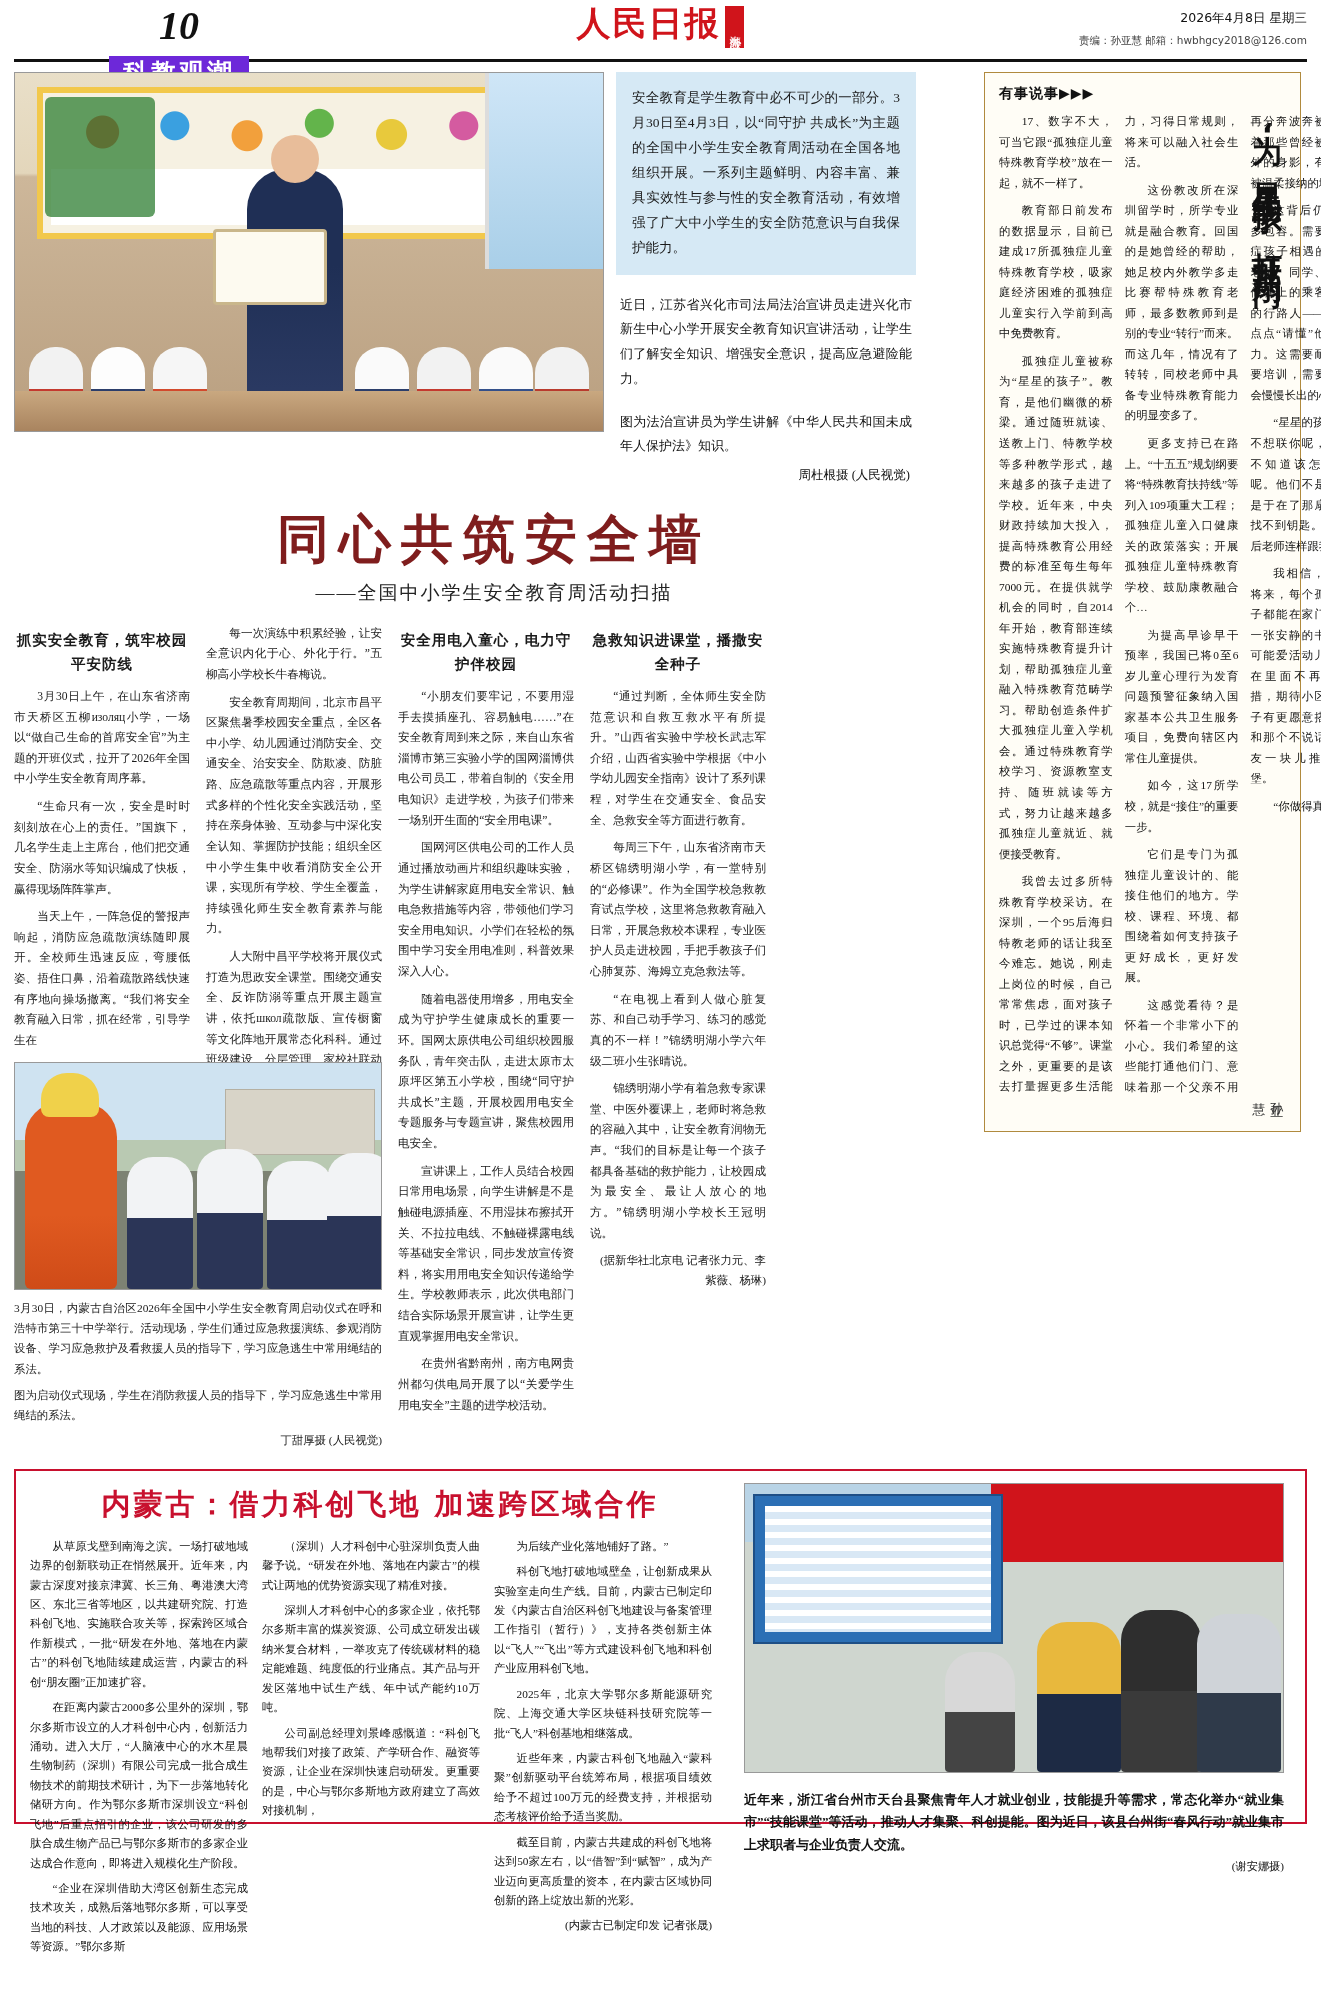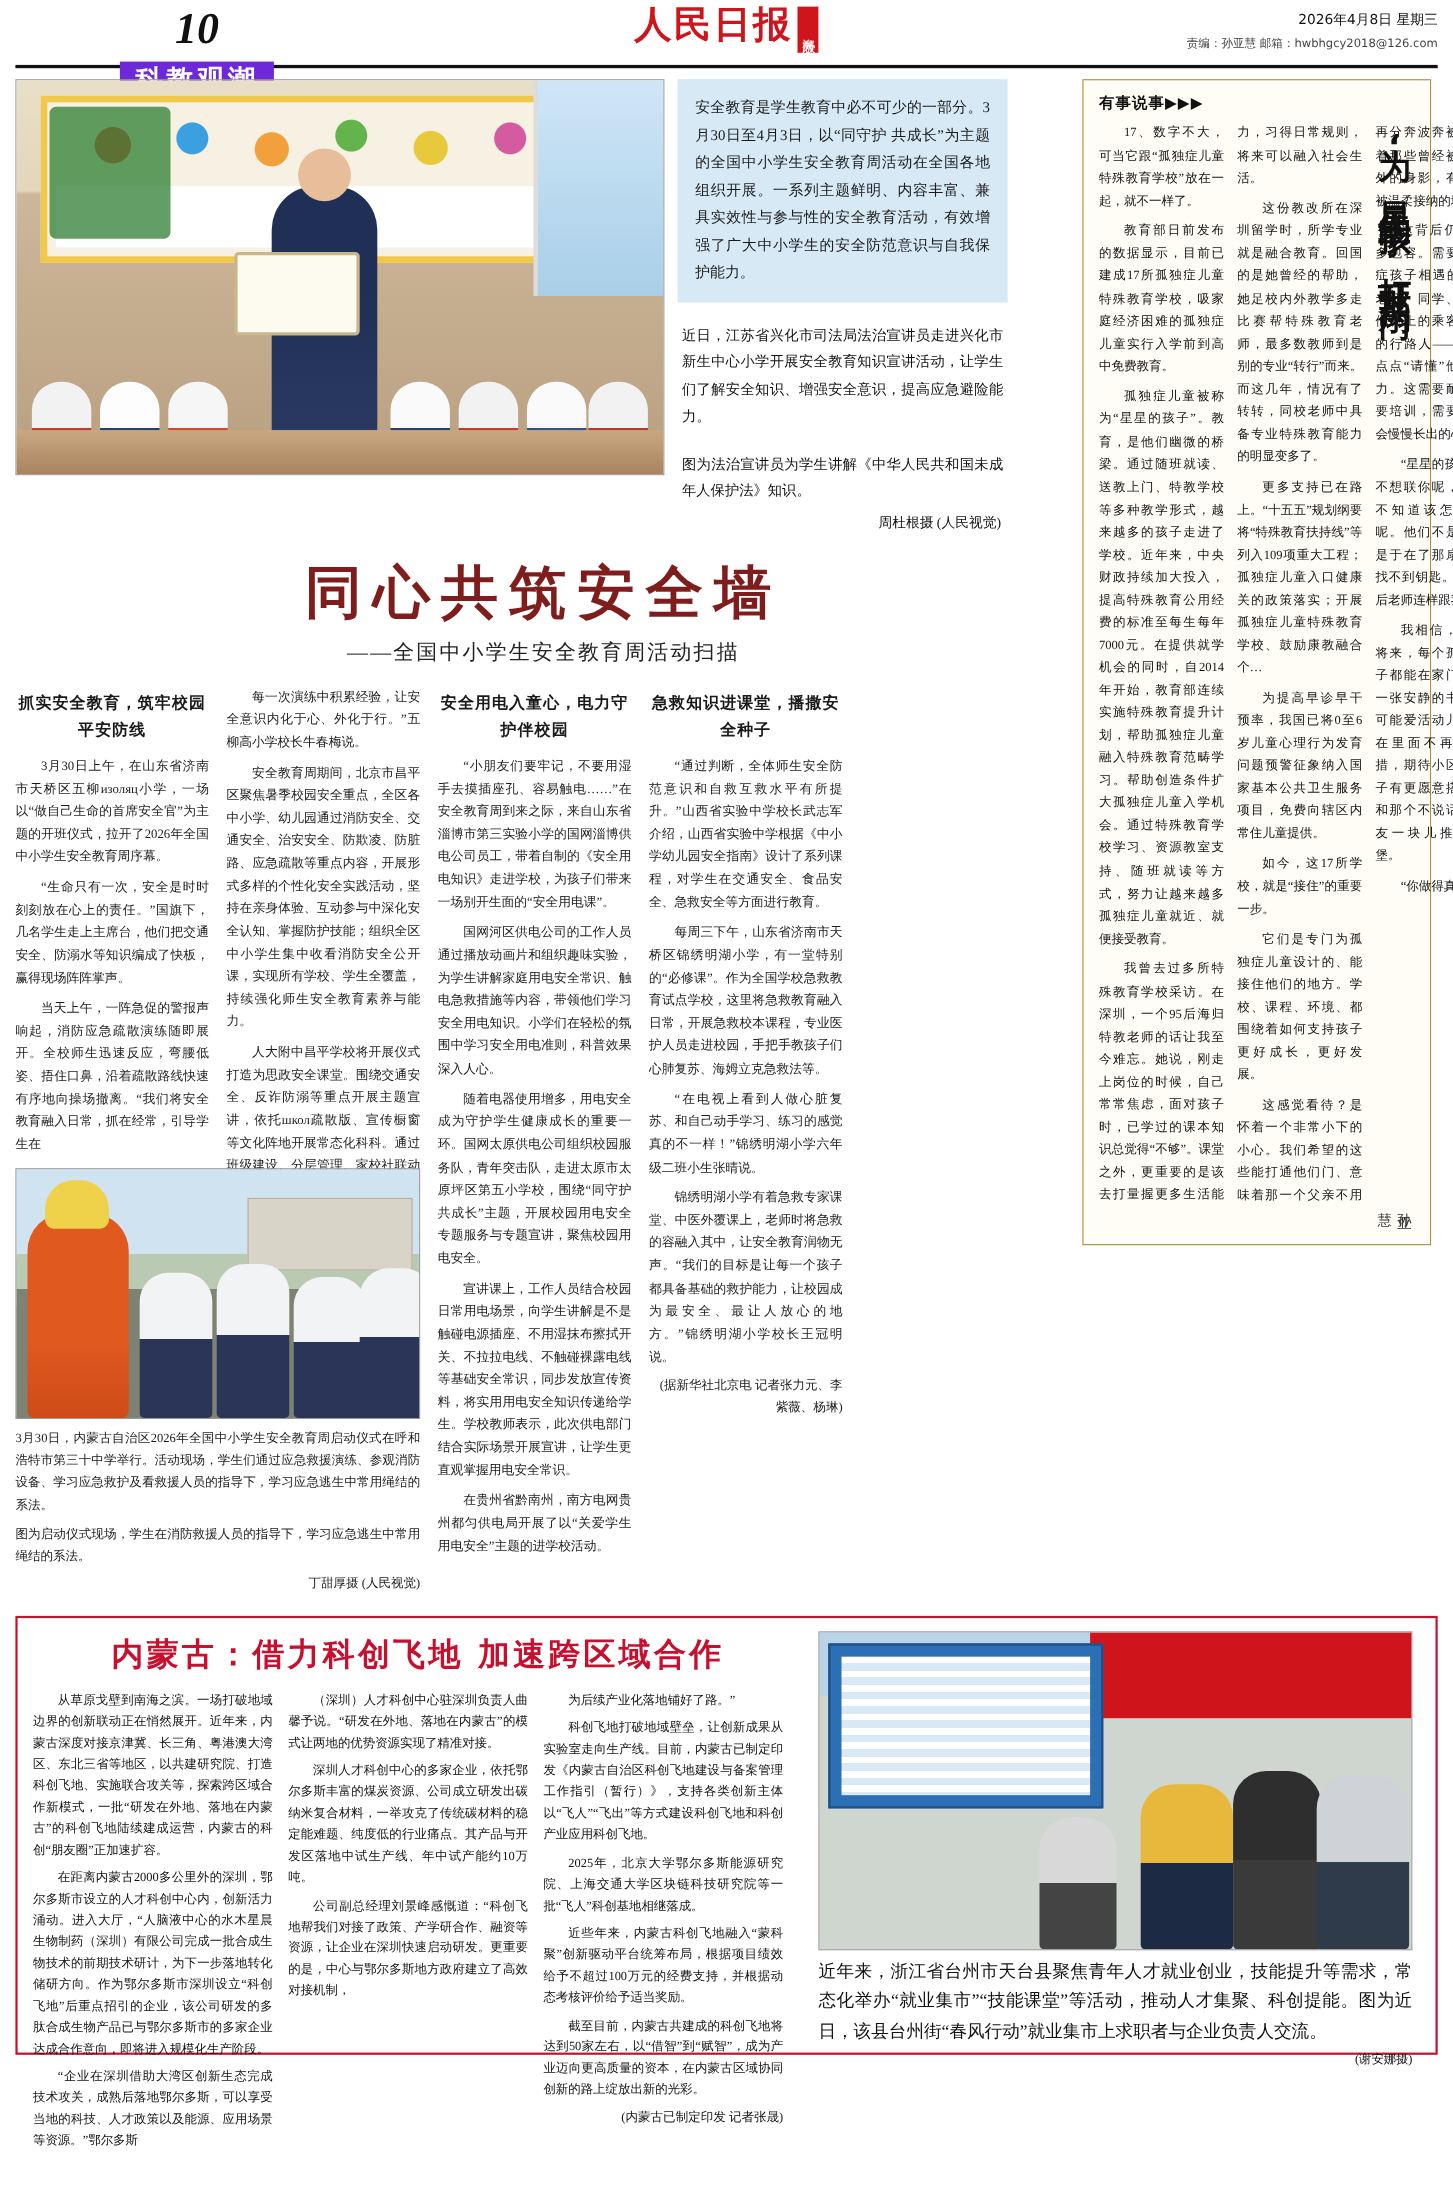--- a/index.html
+++ b/index.html
@@ -100,33 +100,33 @@
   .side-title-v {
     writing-mode:vertical-rl; text-orientation:upright;
     font-size:30px; font-weight:bold; letter-spacing:6px; line-height:1.25;
     font-family:"DejaVu Sans","Liberation Sans",sans-serif; color:#111; height:100%;
   }
   .side-author-v { writing-mode:vertical-rl; text-orientation:upright; font-size:13px; letter-spacing:3px; margin-top:8px; color:#333; }
   .side-text { flex:1; font-size:11.4px; line-height:1.8; text-align:justify; column-count:2; column-gap:12px; }
   .side-text p { margin:0 0 7px; text-indent:2em; }
 
   
-  .bottom { margin-top:18px; border:2px solid #c8102e; padding:12px 14px; display:flex; gap:14px; height:399px; }
+  .bottom { margin-top:18px; border:2px solid #c8102e; padding:12px 14px; display:flex; gap:14px; height:355px; }
   .bottom-left { width:700px; }
   .bottom-title { color:#c8102e; font-size:29px; font-weight:bold; text-align:center; letter-spacing:3px; font-family:"DejaVu Sans","Liberation Sans",sans-serif; margin:2px 0 12px; }
   .bottom-cols { display:flex; gap:14px; }
   .bcol { width:218px; font-size:11.3px; line-height:1.72; text-align:justify; }
   .bcol p { margin:0 0 6px; text-indent:2em; }
   .bottom-right { width:540px; }
   .photo3 { width:100%; height:290px; border:1px solid #999; position:relative; overflow:hidden; background:linear-gradient(180deg,#b9d4e6 0 20%, #cfd6cf 20% 100%); }
   .p3-banner { position:absolute; left:8px; top:10px; width:250px; height:150px; background:#2b6fb5; border:2px solid #1e4f86; }
   .p3-banner:before{ content:""; position:absolute; inset:10px; background:repeating-linear-gradient(180deg,#ffffff 0 6px, #d9e8f5 6px 13px); }
   .p3-red { position:absolute; left:246px; top:0; width:300px; height:78px; background:#d0141b; }
   .p3-person { position:absolute; bottom:0; border-radius:30px 30px 4px 4px; }
-  .p3-cap { font-size:16px; line-height:1.72; margin-top:6px; text-align:justify; }
+  .p3-cap { font-size:13px; line-height:1.72; margin-top:16px; text-align:justify;font-weight:bold; }
   .p3-credit { text-align:right; font-size:11.2px; margin-top:3px; }
 </style>
 </head>
 <body>
 
 <div class="page">
 
   <div class="masthead">
     <div class="mh-left">
       <div class="page-num">10</div>

